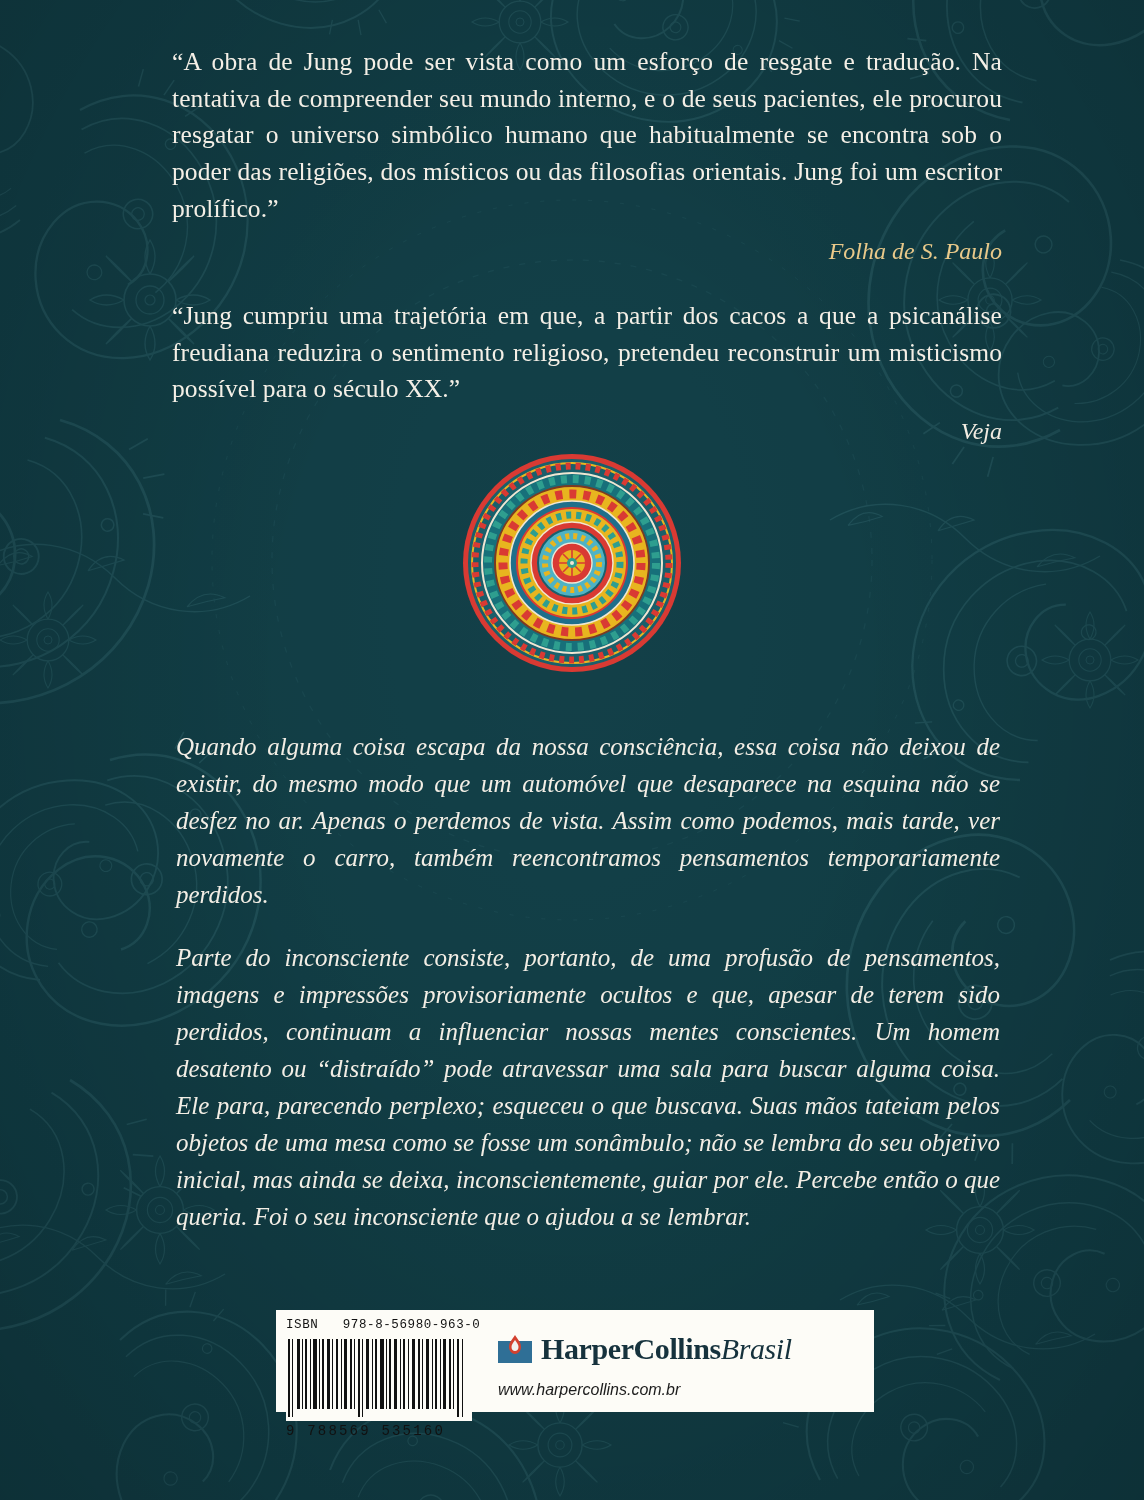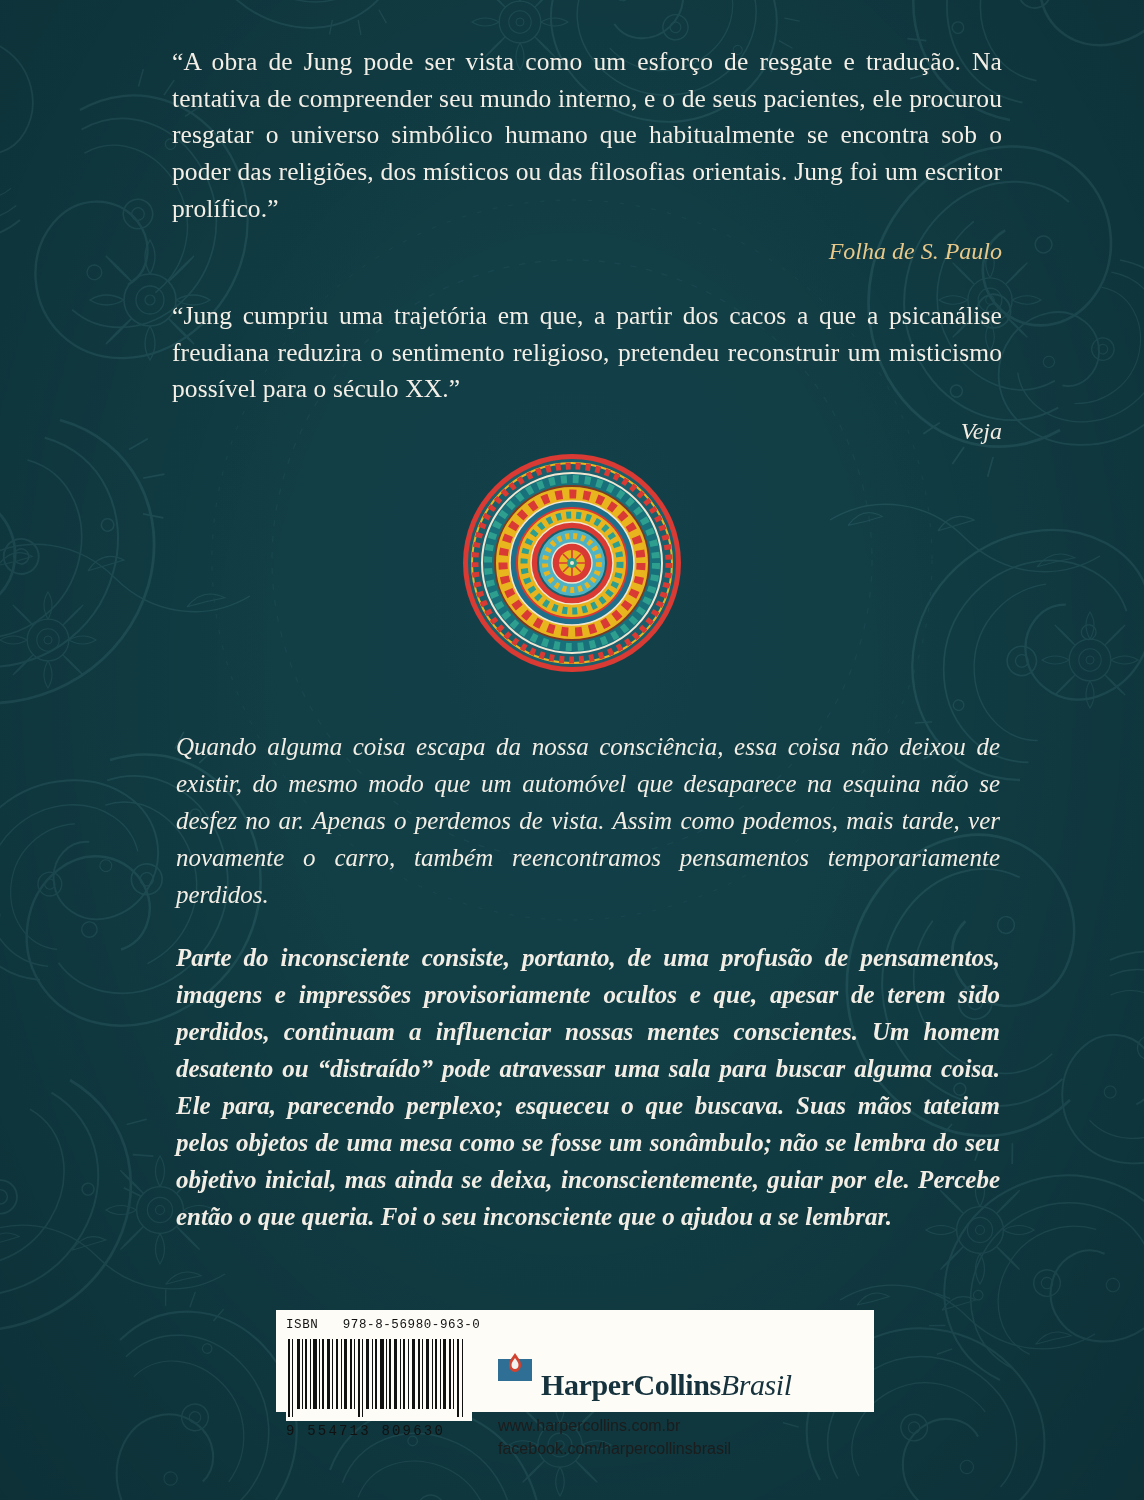--- a/index.html
+++ b/index.html
@@ -86,21 +86,21 @@
   }
   .body-par {
     font-style: italic;
     font-size: 25px;
     line-height: 1.48;
     text-align: justify;
     text-align-last: left;
     margin: 0 0 26px 0;
     color: #f3eee5;
   }
-  .body-par:last-child { margin-bottom: 0; font-weight: bold; }
+  .body-par:last-child { margin-bottom: 0; }
 
   
   .footer-panel {
     position: absolute;
     left: 276px;
     top: 1310px;
     width: 598px;
     height: 102px;
     background: #fdfcf7;
     display: flex;
@@ -142,32 +142,32 @@
     gap: 9px;
   }
   .flame-mark { width: 34px; height: 34px; flex: none; }
   .pub-name {
     font-family: "Liberation Serif", serif;
     font-size: 30px;
     font-weight: bold;
     letter-spacing: -0.4px;
     color: #16323d;
     white-space: nowrap;
-    margin-top: 36px;
   }
   .pub-name .brasil {
     font-weight: normal;
     font-style: italic;
   }
   .pub-links {
     margin-top: 12px;
     font-family: "Liberation Sans", sans-serif;
     font-size: 16px;
     line-height: 1.45;
     color: #1c1c1c;
+    font-style: italic;
   }
 </style>
 </head>
 <body>
 
 <div id="page">
 
   <div class="bg-pattern">
     <svg viewBox="0 0 1144 1500" preserveAspectRatio="xMidYMid slice" xmlns="http://www.w3.org/2000/svg">
       <defs>
@@ -356,38 +356,37 @@
               <rect x="149" y="4" width="2" height="70"></rect>
               <rect x="154" y="4" width="1" height="70"></rect>
               <rect x="157" y="4" width="3" height="70"></rect>
               <rect x="163" y="4" width="2" height="70"></rect>
               <rect x="167" y="4" width="1" height="70"></rect>
               <rect x="171" y="4" width="2" height="78"></rect>
               <rect x="176" y="4" width="1" height="78"></rect>
             </g>
           </svg>
         </div>
-        <div class="barcode-digits">9 554713 809630</div>
+        <div class="barcode-digits">9 788569 535160</div>
       </div>
 
       <div class="pub-area">
         <div class="pub-logo-row">
           <span class="flame-mark">
             <svg viewBox="0 0 34 34" width="34" height="34" xmlns="http://www.w3.org/2000/svg">
               <rect x="0" y="9" width="34" height="22" fill="#2f6f96"></rect>
               <path d="M17 3 C14 8 11 10 11 15 c0 4 3 7 6 7 s6-3 6-7 c0-5-3-7-6-12z" fill="#d3412f"></path>
               <path d="M17 8 c-2 3 -3.5 4.5 -3.5 7 c0 2.4 1.6 4 3.5 4 s3.5-1.6 3.5-4 c0-2.5-1.5-4-3.5-7z" fill="#f1f1ef"></path>
             </svg>
           </span>
           <div class="pub-name">
             <span>HarperCollins</span><span class="brasil">Brasil</span>
           </div>
         </div>
         <div class="pub-links">
           <div>www.harpercollins.com.br</div>
-          <div>facebook.com/harpercollinsbrasil</div>
         </div>
       </div>
 
     </div>
 
   </div>
 </div>
 
 </body></html>

